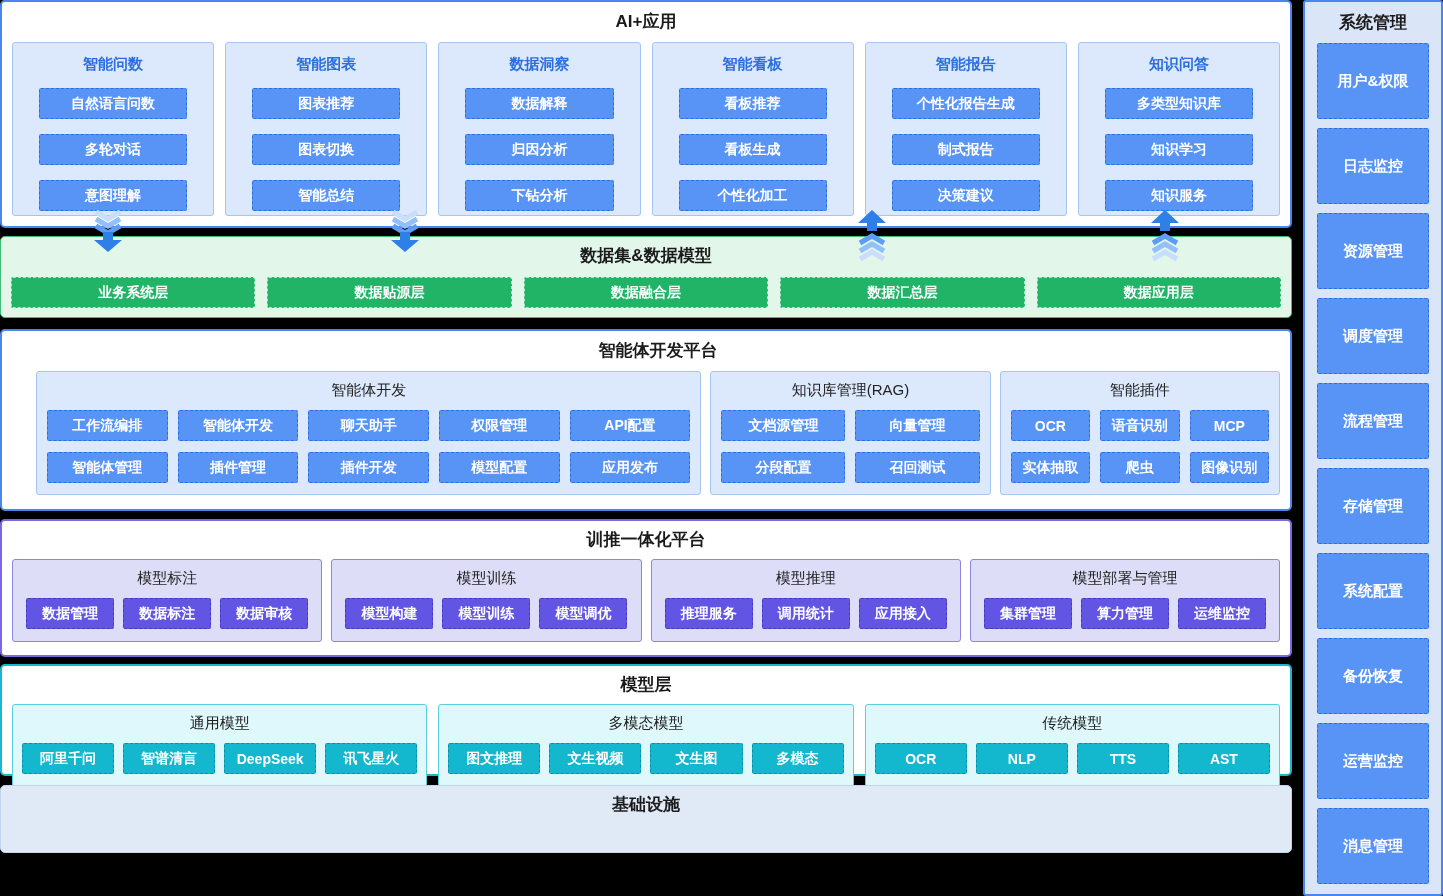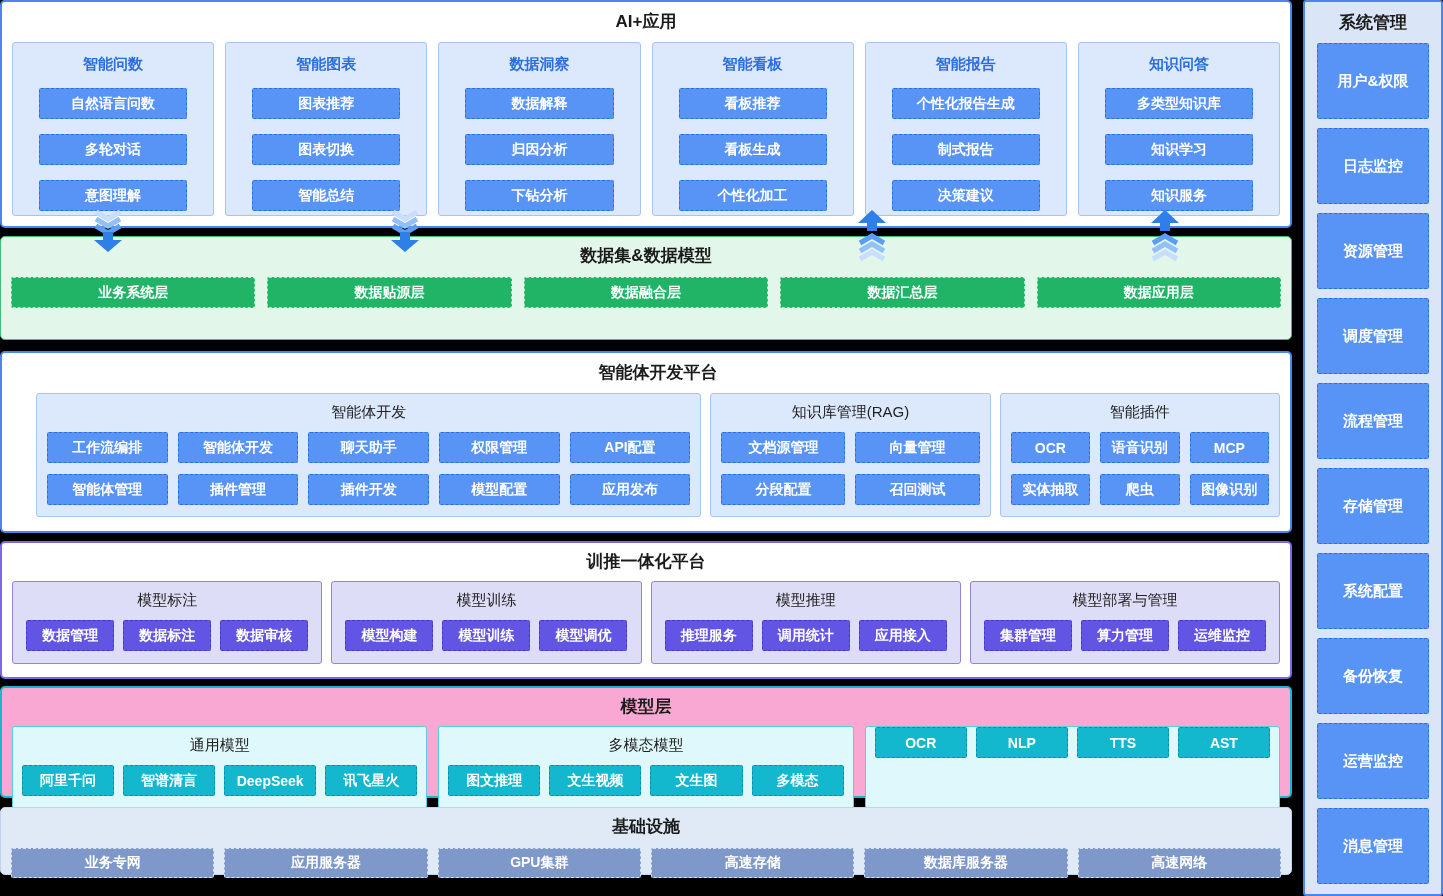--- a/index.html
+++ b/index.html
@@ -31,42 +31,42 @@
   .sec-title{text-align:center;font-weight:bold;font-size:17px;color:var(--title-color);height:20px;line-height:20px;}
 
   
   #sec-ai{height:228px;background:#fff;border:2px solid var(--panel-border);}
   #sec-ai .sec-title{margin-top:10px;}
   #ai-columns{display:flex;gap:11px;margin:10px 10px 0;}
   .app-col{flex:1;height:174px;background:var(--light-blue-bg);border:1px solid var(--light-blue-border);border-radius:3px;padding:10px 26px 0;}
   .col-title{color:var(--accent-blue);font-weight:bold;font-size:15px;text-align:center;margin:2px 0 14px;}
   .app-col .btn{margin-bottom:15px;}
 
-  #sec-dataset{height:104px;margin-top:8px;background:var(--green-bg);border:1.5px solid var(--green-border);}
+  #sec-dataset{height:82px;margin-top:8px;background:var(--green-bg);border:1.5px solid var(--green-border);}
   #sec-dataset .sec-title{margin-top:9px;}
   #dataset-row{display:flex;gap:12px;margin:11px 10px 16px;}
 
   #sec-agent{height:182px;margin-top:11px;background:#fff;border:2px solid var(--panel-border);padding-left:24px;}
   #sec-agent .sec-title{margin-top:10px;}
   #agent-groups{display:flex;gap:9px;margin:10px 10px 0;align-items:stretch;}
   #agent-groups .group{flex:1;}
   #agent-groups .group:first-child{flex:2.49;}
   .group{border-radius:3px;padding:0 10px 11px;}
   .group-blue{background:var(--light-blue-bg);border:1px solid var(--light-blue-border);}
   .group-title{font-size:15px;color:#222;text-align:center;margin:9px 0 10px;}
   .btn-row{display:flex;gap:10px;margin-bottom:11px;}
   .btn-row:last-child{margin-bottom:0;}
 
   #sec-train{height:138px;margin-top:8px;background:#fff;border:2px solid var(--purple-border);}
   #sec-train .sec-title{margin-top:9px;}
   #train-groups{display:flex;gap:9px;margin:9px 10px 0;}
   #train-groups .group{flex:1;background:var(--purple-group-bg);border:1px solid var(--purple-group-border);padding:0 10px 12px;}
   #train-groups .btn-row{justify-content:center;gap:9px;}
 
-  #sec-model{height:112px;margin-top:7px;background:#f9a8d4;border:2px solid var(--teal-border);}
+  #sec-model{height:112px;margin-top:7px;background:#ffffff;border:2px solid var(--teal-border);}
   #sec-model .sec-title{margin-top:9px;}
   #model-groups{display:flex;gap:11px;margin:9px 10px 0;}
   #model-groups .group{flex:1;background:var(--teal-group-bg);border:1px solid var(--teal-group-border);padding:0 9px 12px;}
   #model-groups .btn-row{gap:9px;}
 
   #sec-infra{height:68px;margin-top:9px;background:var(--infra-bg);border:1px solid var(--infra-border);}
   #sec-infra .sec-title{margin-top:9px;}
   #infra-row{display:flex;gap:10px;margin:11px 10px 0;}
 
   
@@ -251,40 +251,33 @@
         <div class="group">
           <div class="group-title">多模态模型</div>
           <div class="btn-row">
             <div class="btn btn-teal">图文推理</div>
             <div class="btn btn-teal">文生视频</div>
             <div class="btn btn-teal">文生图</div>
             <div class="btn btn-teal">多模态</div>
           </div>
         </div>
         <div class="group">
+          <div class="group-title">传统模型</div>
           <div class="btn-row">
             <div class="btn btn-teal">OCR</div>
             <div class="btn btn-teal">NLP</div>
             <div class="btn btn-teal">TTS</div>
             <div class="btn btn-teal">AST</div>
           </div>
         </div>
       </div>
   </section>
 
   <section id="sec-infra">
     <div class="sec-title">基础设施</div>
-    <div id="infra-row">
-        <div class="btn btn-slate">业务专网</div>
-        <div class="btn btn-slate">应用服务器</div>
-        <div class="btn btn-slate">GPU集群</div>
-        <div class="btn btn-slate">高速存储</div>
-        <div class="btn btn-slate">数据库服务器</div>
-        <div class="btn btn-slate">高速网络</div>
-      </div>
   </section>
 
   <div id="arrow-d1" class="flow-arrow">
     <svg width="36" height="44" viewBox="0 0 36 44">
       <path d="M6 3 L18 10 L30 3" stroke="#C7DEFC" stroke-width="5" fill="none"></path>
       <path d="M6 10 L18 17 L30 10" stroke="#93BFFA" stroke-width="5" fill="none"></path>
       <path d="M6 17 L18 24 L30 17" stroke="#5E9DF7" stroke-width="5" fill="none"></path>
       <path d="M13 23 L23 23 L23 31 L32 31 L18 43 L4 31 L13 31 Z" fill="#2E7FE8"></path>
     </svg>
   </div>

